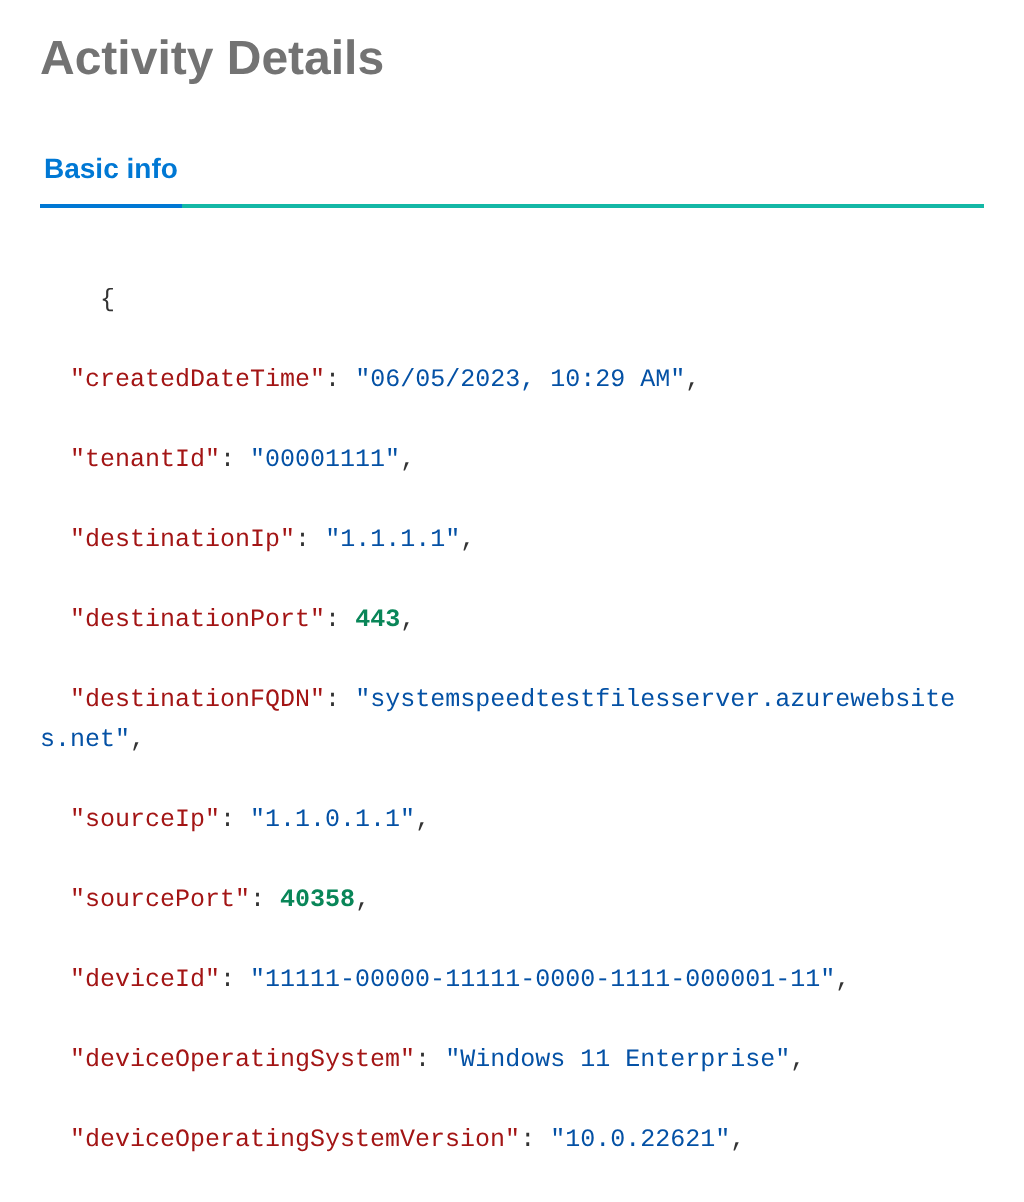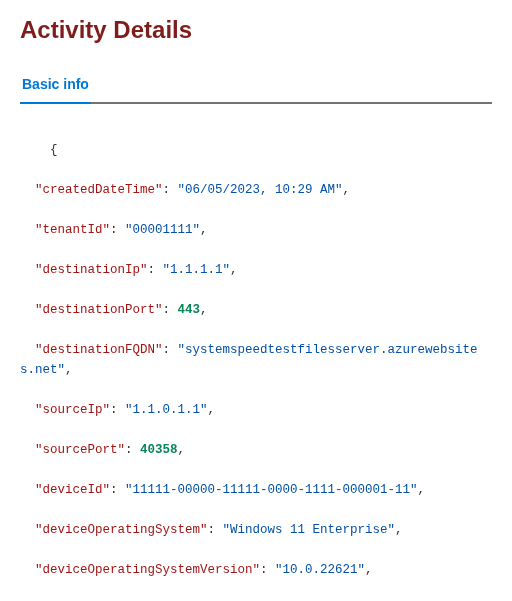--- a/index.html
+++ b/index.html
@@ -16,28 +16,28 @@
       color: #333333;
     }
 
     .container {
       padding: 16px 20px 20px 20px;
     }
 
     .page-title {
       font-size: 24px;
       font-weight: 600;
-      color: #7f1d1d;
+      color: #737373;
       margin-bottom: 20px;
       padding-bottom: 4px;
     }
 
     .tab-bar {
       display: flex;
-      border-bottom: 2px solid #737373;
+      border-bottom: 2px solid #14b8a6;
       margin-bottom: 16px;
       align-items: flex-end;
     }
 
     .tab-item {
       padding: 8px 2px 10px 2px;
       font-size: 14px;
       font-weight: 600;
       color: #0078d4;
       border-bottom: 2px solid #0078d4;

